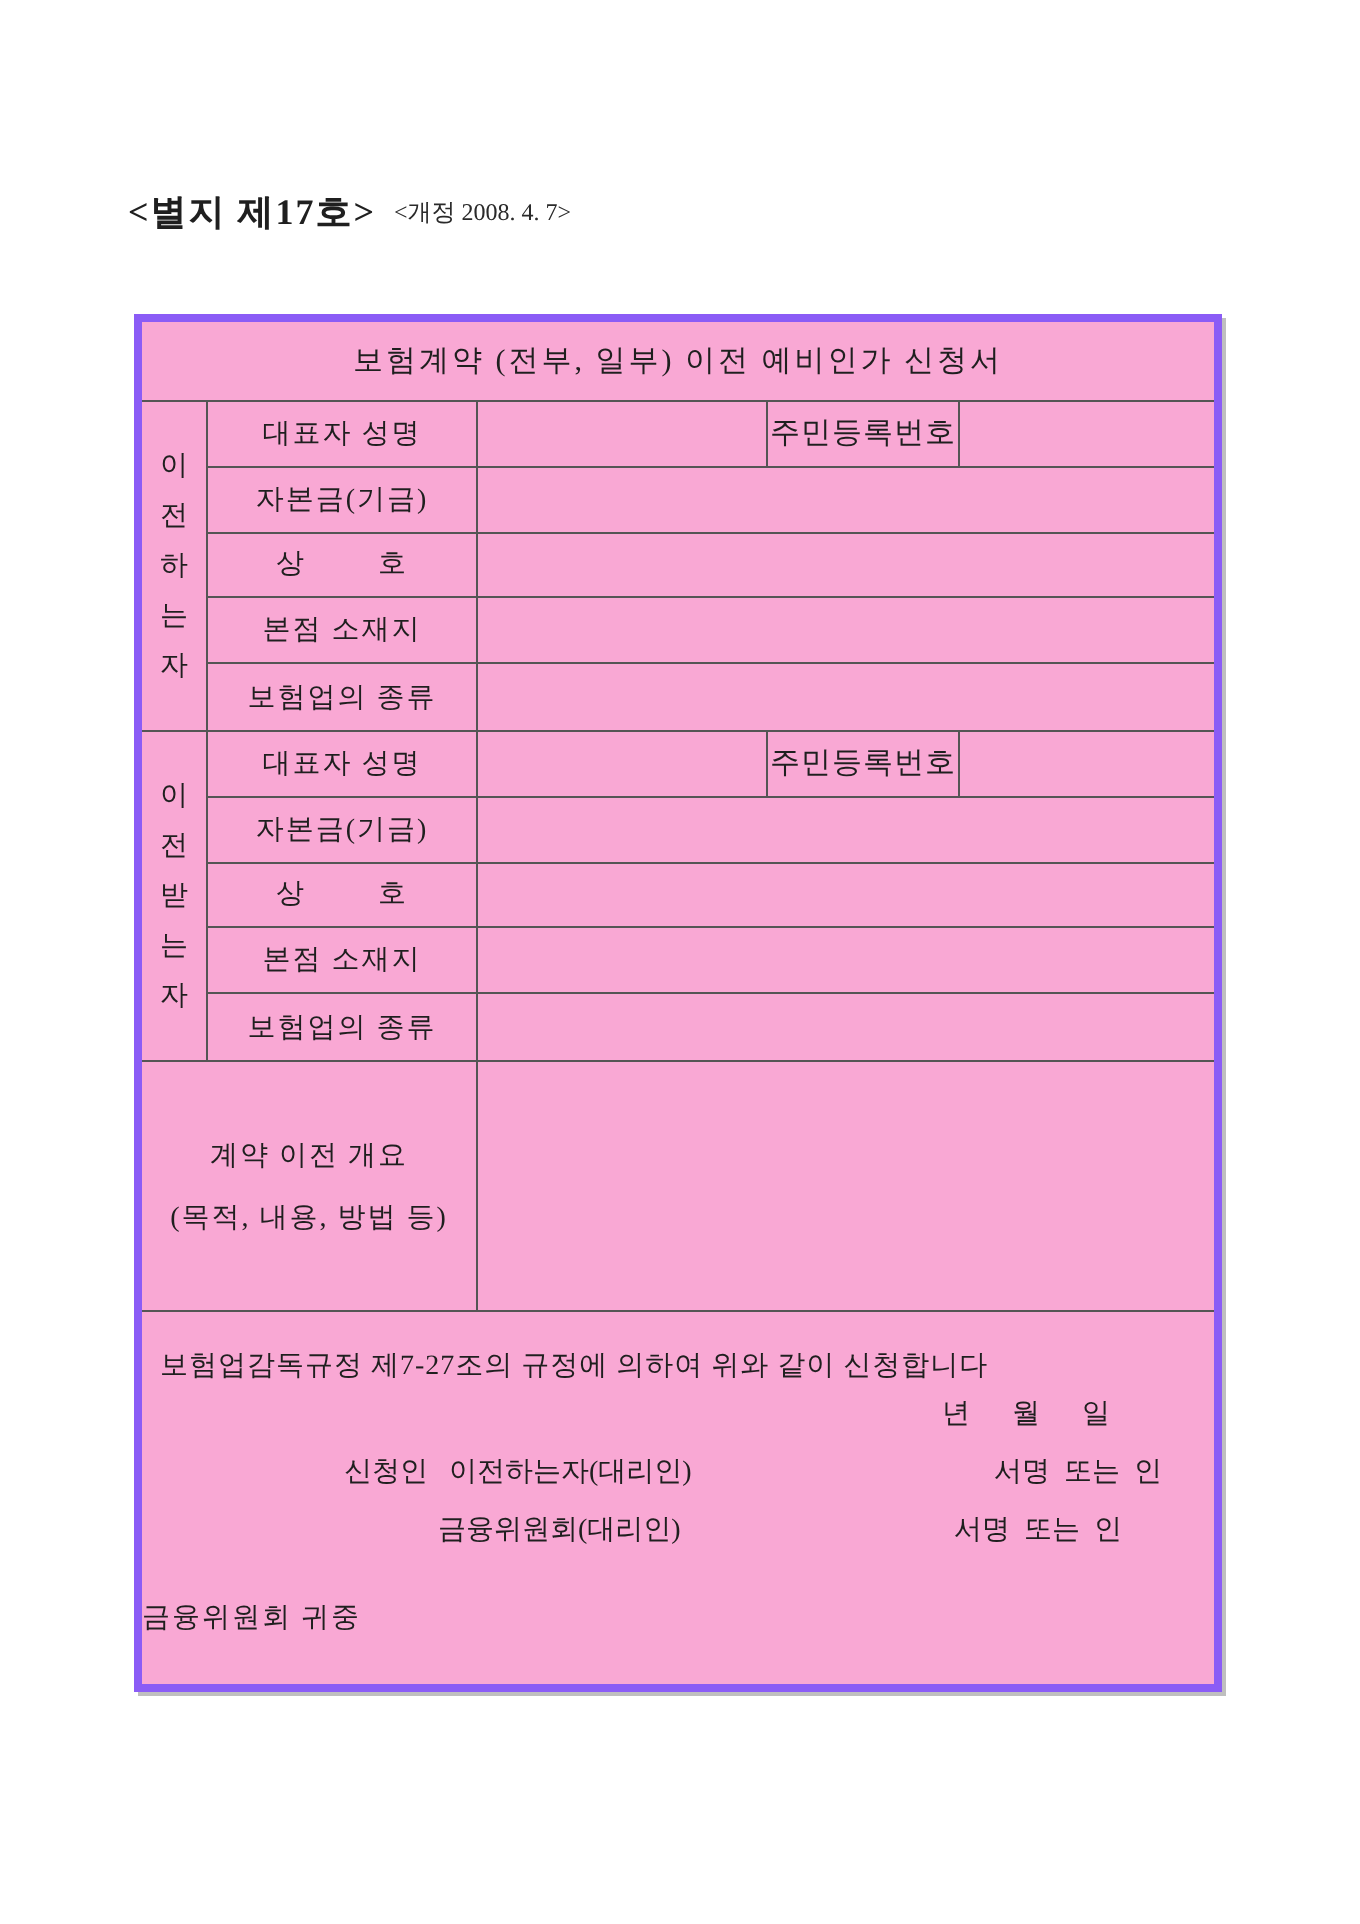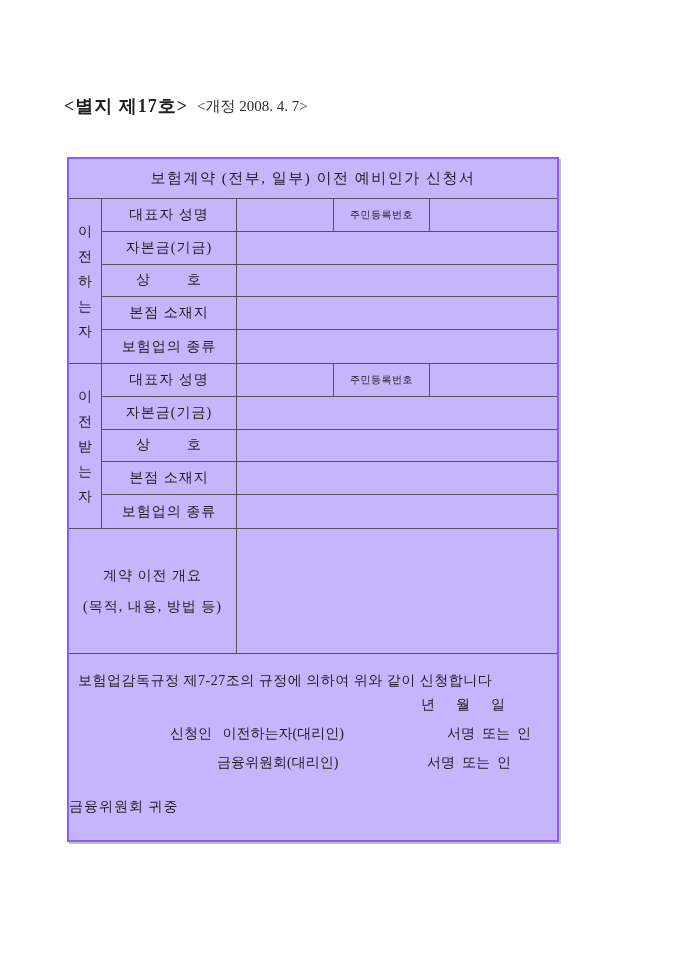--- a/index.html
+++ b/index.html
@@ -7,25 +7,25 @@
   body {
     width:680px; height:962px; position:relative;
     font-family:"Liberation Serif","DejaVu Serif",serif;
     color:#1f1f1f;
   }
   .doc-header {
     position:absolute; left:64px; top:94px;
     display:flex; align-items:center; white-space:pre;
   }
   .annex-label { font-size:18px; font-weight:bold; letter-spacing:1px; }
-  .revision-label { font-size:15px; margin-left:9px; color:#2a2a2a; }
+  .revision-label { font-size:12px; margin-left:9px; color:#2a2a2a; }
 
   .form-table {
-    position:absolute; left:67px; top:157px; width:492px;
-    border:2px solid #8b5cf6; background:#c4b5fd;
+    position:absolute; left:67px; top:157px; width:544px;
+    border:4px solid #8b5cf6; background:#f9a8d4;
     box-shadow:2px 2px 0 rgba(0,0,0,0.25);
   }
   .title-row {
     height:40px; border-bottom:1px solid #555;
     display:flex; align-items:center; justify-content:center;
     font-size:15px; letter-spacing:1.5px;
   }
   .party-section { display:flex; height:165px; border-bottom:1px solid #555; }
   .vcol {
     width:33px; border-right:1px solid #555;
@@ -38,21 +38,21 @@
   .frow:not(:last-child) { border-bottom:1px solid #555; }
   .flabel {
     width:135px; border-right:1px solid #555;
     display:flex; align-items:center; justify-content:center;
     font-size:14px; letter-spacing:1px; white-space:pre;
   }
   .fvalue { flex:1; }
   .jmlabel {
     width:97px; border-left:1px solid #555; border-right:1px solid #555;
     display:flex; align-items:center; justify-content:center;
-    font-size:10px; letter-spacing:0.5px;
+    font-size:15px; letter-spacing:0.5px;
   }
   .fvalue-sm { width:127px; }
 
   .overview-section { display:flex; height:125px; border-bottom:1px solid #555;gap:14px; }
   .ov-label {
     width:168px; border-right:1px solid #555;
     display:flex; flex-direction:column; align-items:center; justify-content:center;
     gap:13px; font-size:14px; letter-spacing:1px;
   }
   .ov-value { flex:1; }

